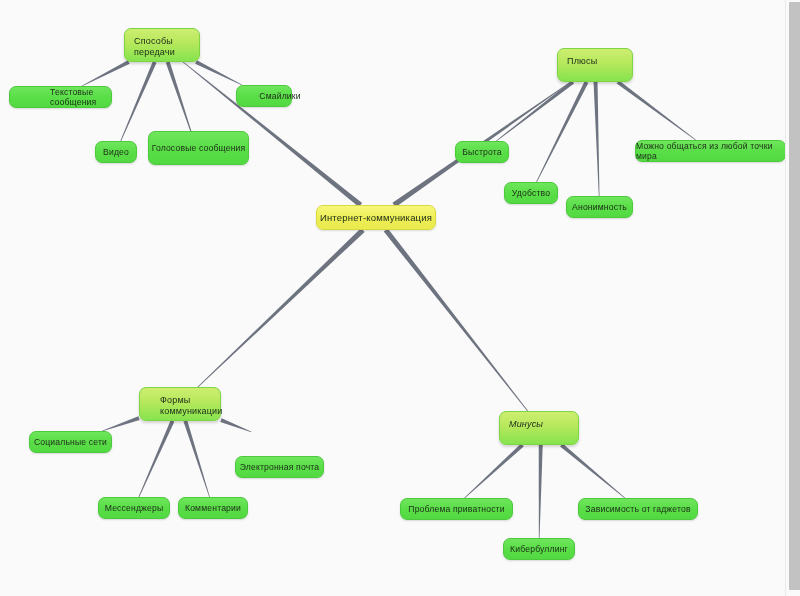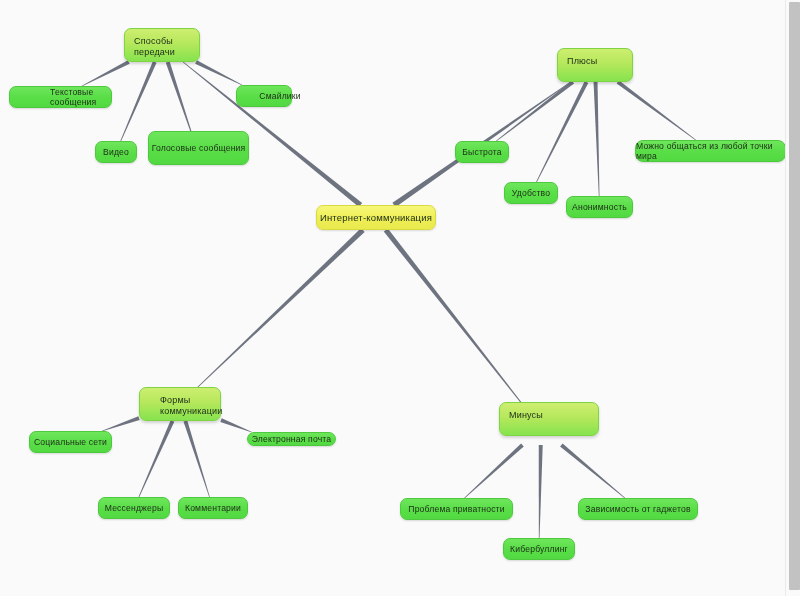--- a/index.html
+++ b/index.html
@@ -105,33 +105,33 @@
       <polygon points="560.0760998705957,446.5351445384437 624.6028236501937,498.26865029422765 625.0514973374605,497.73134970577235 562.6399495121202,443.4648554615563" fill="#6e7380"></polygon>
     </svg>
 
   <div id="node-layer">
       <div class="node root" style="left: 316px; top: 205px; width: 120px; height: 25px;">Интернет-коммуникация</div>
       <div class="node branch" style="left: 124px; top: 28px; width: 76px; height: 34px;">Способы
 передачи</div>
       <div class="node branch" style="left: 557px; top: 48px; width: 76px; height: 34px;">Плюсы</div>
       <div class="node branch" style="left: 139px; top: 387px; width: 82px; height: 34px; padding-left: 20px;">Формы
 коммуникации</div>
-      <div class="node branch" style="left: 499px; top: 402px; width: 100px; height: 34px;">Минусы</div>
+      <div class="node branch" style="left: 499px; top: 411px; width: 80px; height: 34px; font-style: italic;">Минусы</div>
       <div class="node leaf" style="left: 9px; top: 86px; width: 103px; height: 22px; padding-left: 40px;">Текстовые сообщения</div>
       <div class="node leaf" style="left: 95px; top: 141px; width: 42px; height: 22px;">Видео</div>
       <div class="node leaf" style="left: 148px; top: 131px; width: 101px; height: 34px;">Голосовые сообщения</div>
       <div class="node leaf" style="left: 236px; top: 85px; width: 56px; height: 22px; padding-left: 32px;">Смайлики</div>
       <div class="node leaf" style="left: 455px; top: 141px; width: 54px; height: 22px;">Быстрота</div>
       <div class="node leaf" style="left: 504px; top: 182px; width: 54px; height: 22px;">Удобство</div>
       <div class="node leaf" style="left: 566px; top: 196px; width: 67px; height: 22px;">Анонимность</div>
-      <div class="node leaf" style="left: 635px; top: 140px; width: 151px; height: 22px; border-radius: 8px;">Можно общаться из любой точки мира</div>
+      <div class="node leaf" style="left: 635px; top: 140px; width: 151px; height: 22px;">Можно общаться из любой точки мира</div>
       <div class="node leaf" style="left: 29px; top: 431px; width: 83px; height: 22px;">Социальные сети</div>
       <div class="node leaf" style="left: 98px; top: 497px; width: 72px; height: 22px;">Мессенджеры</div>
       <div class="node leaf" style="left: 178px; top: 497px; width: 70px; height: 22px;">Комментарии</div>
-      <div class="node leaf" style="left: 235px; top: 432px; width: 89px; height: 14px; margin-left: 12px;">Электронная почта</div>
+      <div class="node leaf" style="left: 235px; top: 456px; width: 89px; height: 22px;">Электронная почта</div>
       <div class="node leaf" style="left: 380px; top: 498px; width: 113px; height: 22px; margin-left: 20px;">Проблема приватности</div>
       <div class="node leaf" style="left: 503px; top: 538px; width: 72px; height: 22px;">Кибербуллинг</div>
       <div class="node leaf" style="left: 578px; top: 498px; width: 120px; height: 22px;">Зависимость от гаджетов</div>
     </div>
 
   <div id="scrollbar-track">
     <div id="scrollbar-thumb"></div>
   </div>
 
 </div>

